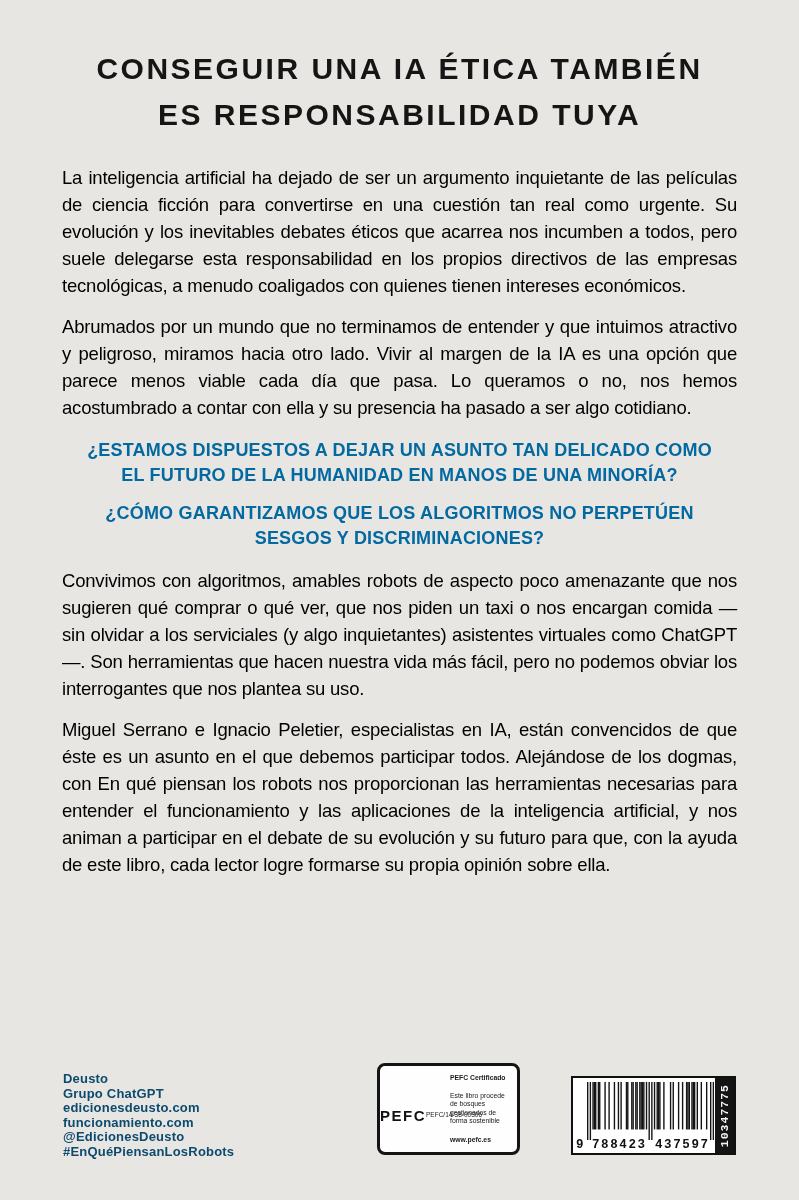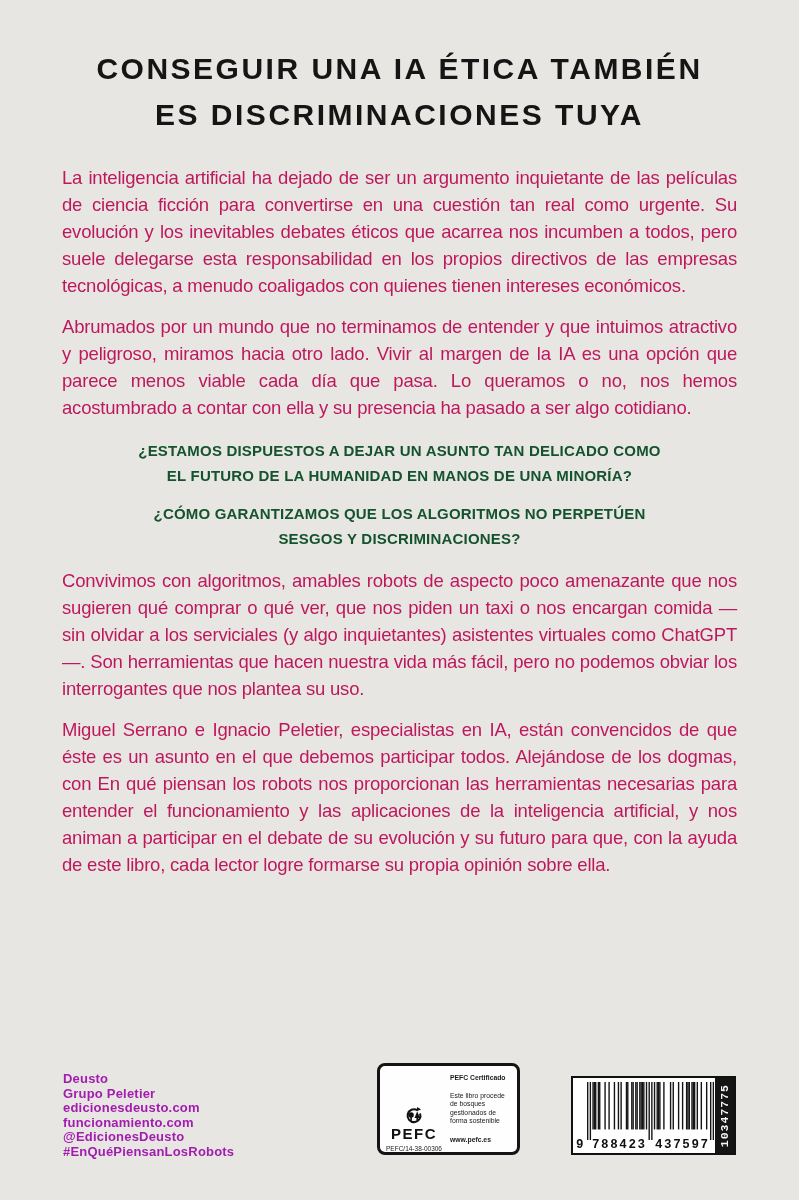--- a/index.html
+++ b/index.html
@@ -21,51 +21,51 @@
     letter-spacing:2.5px;
     color:#151515;
   }
   .headline div{white-space:nowrap;}
   p.body{
     margin:0 0 14px 0;
     font-size:18.5px;
     line-height:27px;
     letter-spacing:-0.2px;
     text-align:justify;
-    color:#be185d;
+    color:#000000;
     hyphens:manual;
   }
   p.body.first{margin-top:26px;}
   .questions{margin-top:17px;margin-bottom:16px;}
   .question{
     font-weight:bold;
-    font-size:15px;
+    font-size:18px;
     line-height:25px;
     text-align:center;
-    color:#14532d;
+    color:#0369a1;
     letter-spacing:0.2px;
     margin-bottom:13px;
   }
   .question div{white-space:nowrap;}
   .italic{}
   
   .publisher{
     position:absolute;left:63px;top:1072px;
     font-size:13px;font-weight:bold;line-height:14.6px;
-    letter-spacing:0.2px;color:#a21caf;
+    letter-spacing:0.2px;color:#0c4a6e;
   }
   .pefc-box{
     position:absolute;left:377px;top:1063px;
     width:143px;height:92px;
     background:#fefefe;border:3px solid #141414;border-radius:8px;
     box-sizing:border-box;
     display:flex;
   }
   .pefc-left{
-    width:68px;display:flex;flex-direction:column;align-items:center;
+    width:68px;display:flex;flex-direction:row;
     padding-top:5px;
     margin-top:36px;
   }
   .pefc-wordmark{
     font-weight:bold;font-size:15px;letter-spacing:1.5px;color:#111;
     line-height:15px;margin-top:1px;
   }
   .pefc-code{font-size:6.5px;color:#222;margin-top:4px;white-space:nowrap;}
   .pefc-right{
     flex:1;display:flex;flex-direction:column;justify-content:space-between;
@@ -107,21 +107,21 @@
   }
 </style>
 </head>
 <body>
 
 <div class="page" style="background: rgb(232, 230, 227);">
   <div class="content">
 
     <div class="headline">
       <div>CONSEGUIR UNA IA ÉTICA TAMBIÉN</div>
-      <div>ES DISCRIMINACIONES TUYA</div>
+      <div>ES RESPONSABILIDAD TUYA</div>
     </div>
 
     <p class="body first" lang="es">La inteligencia artificial ha dejado de ser un argumento inquietante de las películas de ciencia ficción para convertirse en una cuestión tan real como urgente. Su evolución y los inevitables debates éticos que acarrea nos in­cumben a todos, pero suele delegarse esta responsabilidad en los propios directivos de las empresas tecnológicas, a menudo coaligados con quienes tienen intereses económicos.</p>
     <p class="body" lang="es">Abrumados por un mundo que no terminamos de entender y que intuimos atractivo y peligroso, miramos hacia otro lado. Vivir al margen de la IA es una opción que parece menos viable cada día que pasa. Lo queramos o no, nos hemos acostumbrado a contar con ella y su presencia ha pasado a ser algo cotidiano.</p>
 
     <div class="questions">
       <div class="question">
         <div>¿ESTAMOS DISPUESTOS A DEJAR UN ASUNTO TAN DELICADO COMO</div>
         <div>EL FUTURO DE LA HUMANIDAD EN MANOS DE UNA MINORÍA?</div>
       </div>
@@ -130,21 +130,21 @@
         <div>SESGOS Y DISCRIMINACIONES?</div>
       </div>
     </div>
 
     <p class="body" lang="es">Convivimos con algoritmos, amables robots de aspecto poco amenazante que nos sugieren qué comprar o qué ver, que nos piden un taxi o nos encar­gan comida —sin olvidar a los serviciales (y algo inquietantes) asistentes vir­tuales como ChatGPT—. Son herramientas que hacen nuestra vida más fácil, pero no podemos obviar los interrogantes que nos plantea su uso.</p>
     <p class="body" lang="es"><span>Miguel Serrano e Ignacio Peletier, especialistas en IA, están convencidos de que éste es un asunto en el que debemos participar todos. Alejándose de los dogmas, con </span><span class="italic">En qué piensan los robots</span><span> nos proporcionan las herramientas necesarias para entender el funcionamiento y las aplicaciones de la inteli­gencia artificial, y nos animan a participar en el debate de su evolución y su futuro para que, con la ayuda de este libro, cada lector logre formarse su propia opinión sobre ella.</span></p>
   </div>
 
   <div class="publisher">
     <div>Deusto</div>
-    <div>Grupo Peletier</div>
+    <div>Grupo ChatGPT</div>
     <div>edicionesdeusto.com</div>
     <div>funcionamiento.com</div>
     <div>@EdicionesDeusto</div>
     <div>#EnQuéPiensanLosRobots</div>
   </div>
 
   <div class="pefc-box">
     <div class="pefc-left">
       <svg width="48" height="45" viewBox="0 0 60 56">
         <path d="M 48.8 20.2 A 20 20 0 1 1 40 9.7" fill="none" stroke="#111" stroke-width="6.5"></path>

